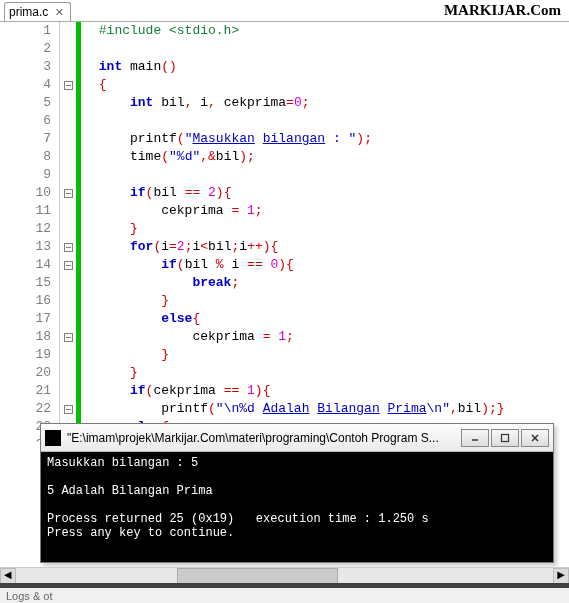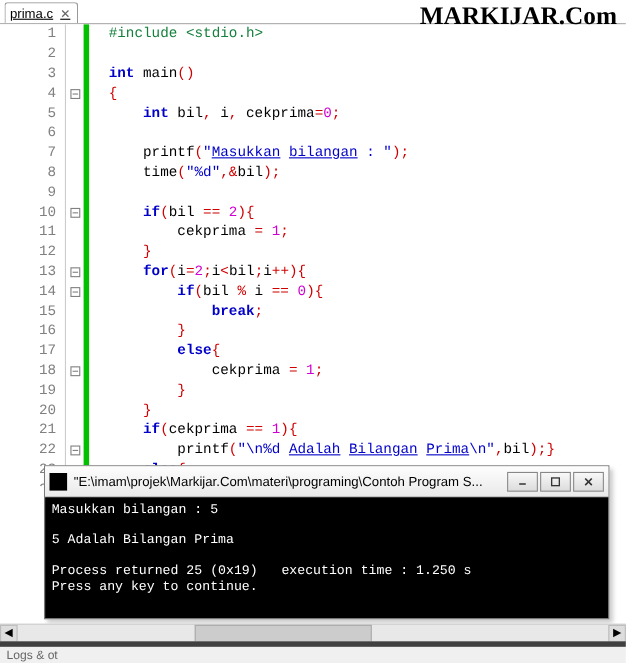--- a/index.html
+++ b/index.html
@@ -25,34 +25,33 @@
     border-radius: 3px 3px 0 0;
     display: flex;
     align-items: center;
     padding: 2px 4px;
     gap: 4px;
     margin-left: 4px;
     margin-top: 2px;
     font-family: "Segoe UI", Tahoma, sans-serif;
     font-size: 12px;
     color: #000;
-    text-decoration: underline;
   }
   .tab-close {
     width: 14px; height: 14px;
     display: inline-flex; align-items: center; justify-content: center;
     color: #666;
     font-size: 11px;
     cursor: pointer;
   }
   .brand {
     margin-left: auto;
     font-family: "Times New Roman", serif;
     font-weight: bold;
-    font-size: 23px;
+    font-size: 15px;
     padding: 2px 8px 0 0;
     color: #000;
   }
   .editor {
     display: flex;
     height: calc(100% - 22px - 140px - 20px);
     overflow: hidden;
   }
   .gutter {
     width: 60px;

